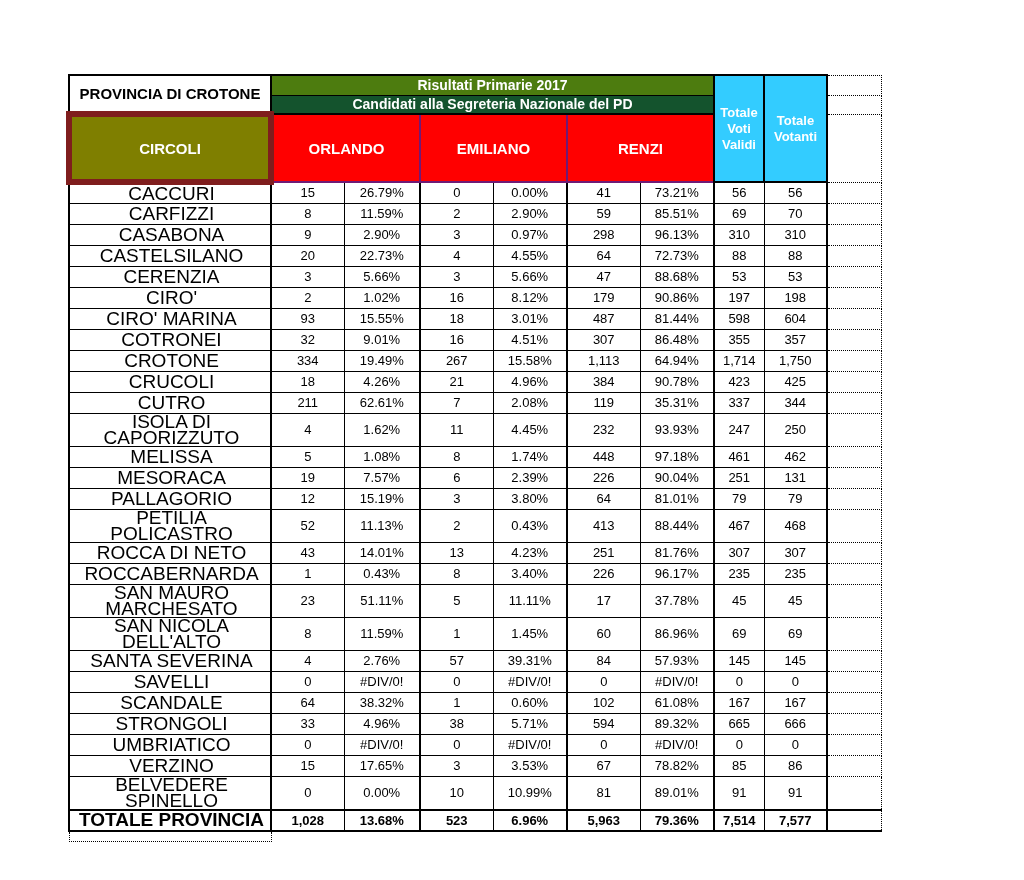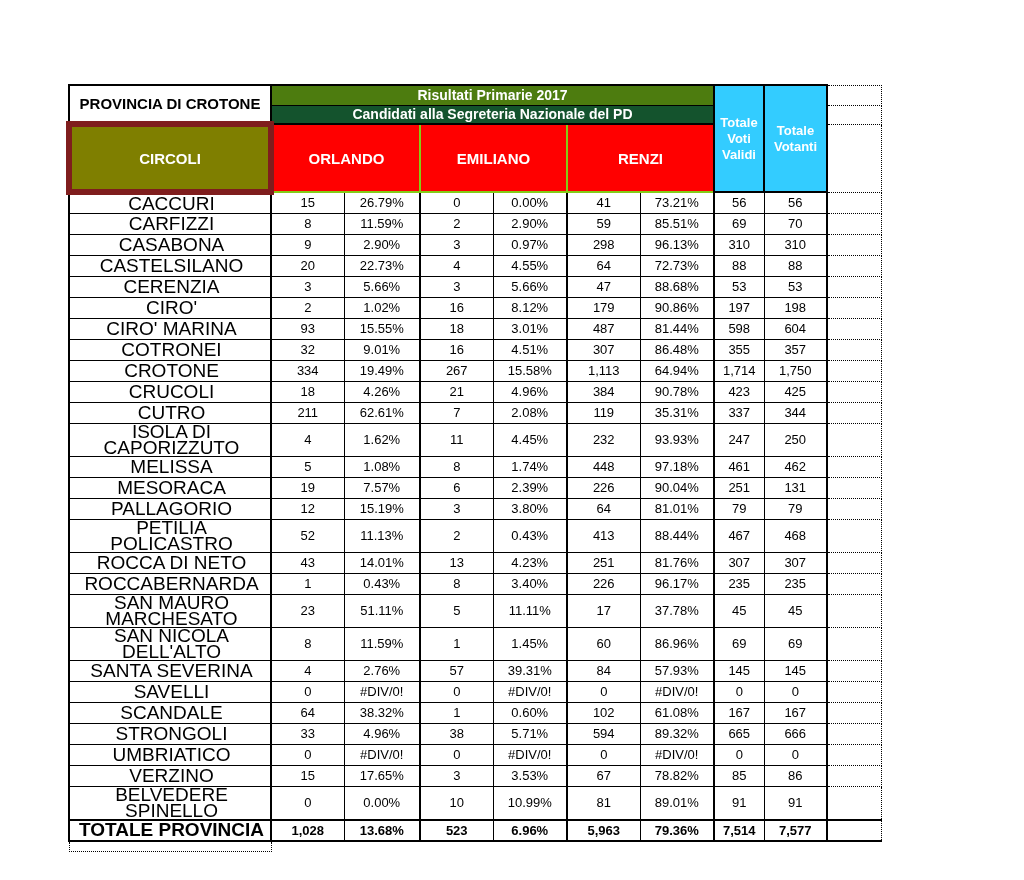--- a/index.html
+++ b/index.html
@@ -1,37 +1,37 @@
 <!DOCTYPE html>
 <html><head>
 <meta charset="utf-8">
 <style>
   html,body{margin:0;padding:0;}
   body{
     width:1024px;height:880px;background:#ffffff;position:relative;
     font-family:"Liberation Sans", sans-serif;color:#000;
   }
-  .sheet{position:absolute;left:66px;top:84px;}
+  .sheet{position:absolute;left:66px;top:74px;}
   table{border-collapse:collapse;table-layout:fixed;}
   td,th{padding:0;margin:0;overflow:hidden;vertical-align:middle;}
 
   
   th{font-weight:bold;text-align:center;}
   .province{background:#ffffff;color:#000;font-size:15px;
             border:2px solid #000;}
   .olive-band{background:#4d7c0f;color:#fff;font-size:14px;
             border-left:2px solid #000;border-top:2px solid #000;
             border-right:2px solid #000;border-bottom:1px solid #000;}
   .blue-band{background:#14532d;color:#fff;font-size:14px;
             border-left:2px solid #000;border-right:2px solid #000;
             border-bottom:2px solid #000;}
   .circoli{background:#7F7F00;color:#fff;font-size:15px;
             border:6px solid #7f1d1d;}
   .candidate{background:#FF0000;color:#fff;font-size:15px;
-            border:2px solid #84cc16;}
+            border:2px solid #701a75;}
   .cyan-head{background:#33CCFF;color:#fff;font-size:13px;line-height:16px;
             border:2px solid #000;white-space:pre-line;}
 
   
   .hr1{height:20px}.hr2{height:19px}.hr3{height:68px}
   tbody tr{height:21px;}
   .stub-row{height:11px;}
   tbody td{border:1px solid #000;font-size:13px;text-align:center;}
   .namecell{text-align:center;padding-left:3px;font-size:19px;line-height:16px;
             border-left:2px solid #000;border-right:2px solid #000;

